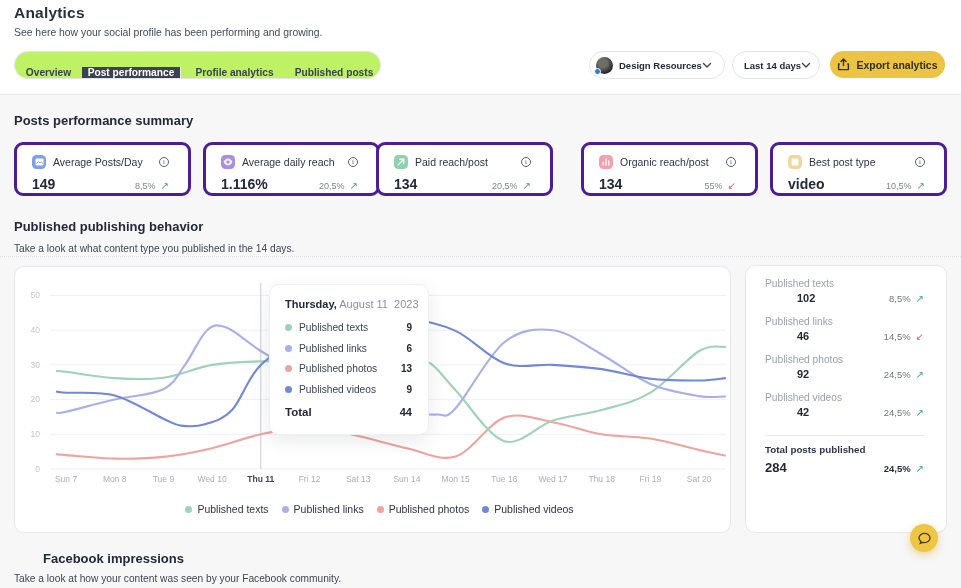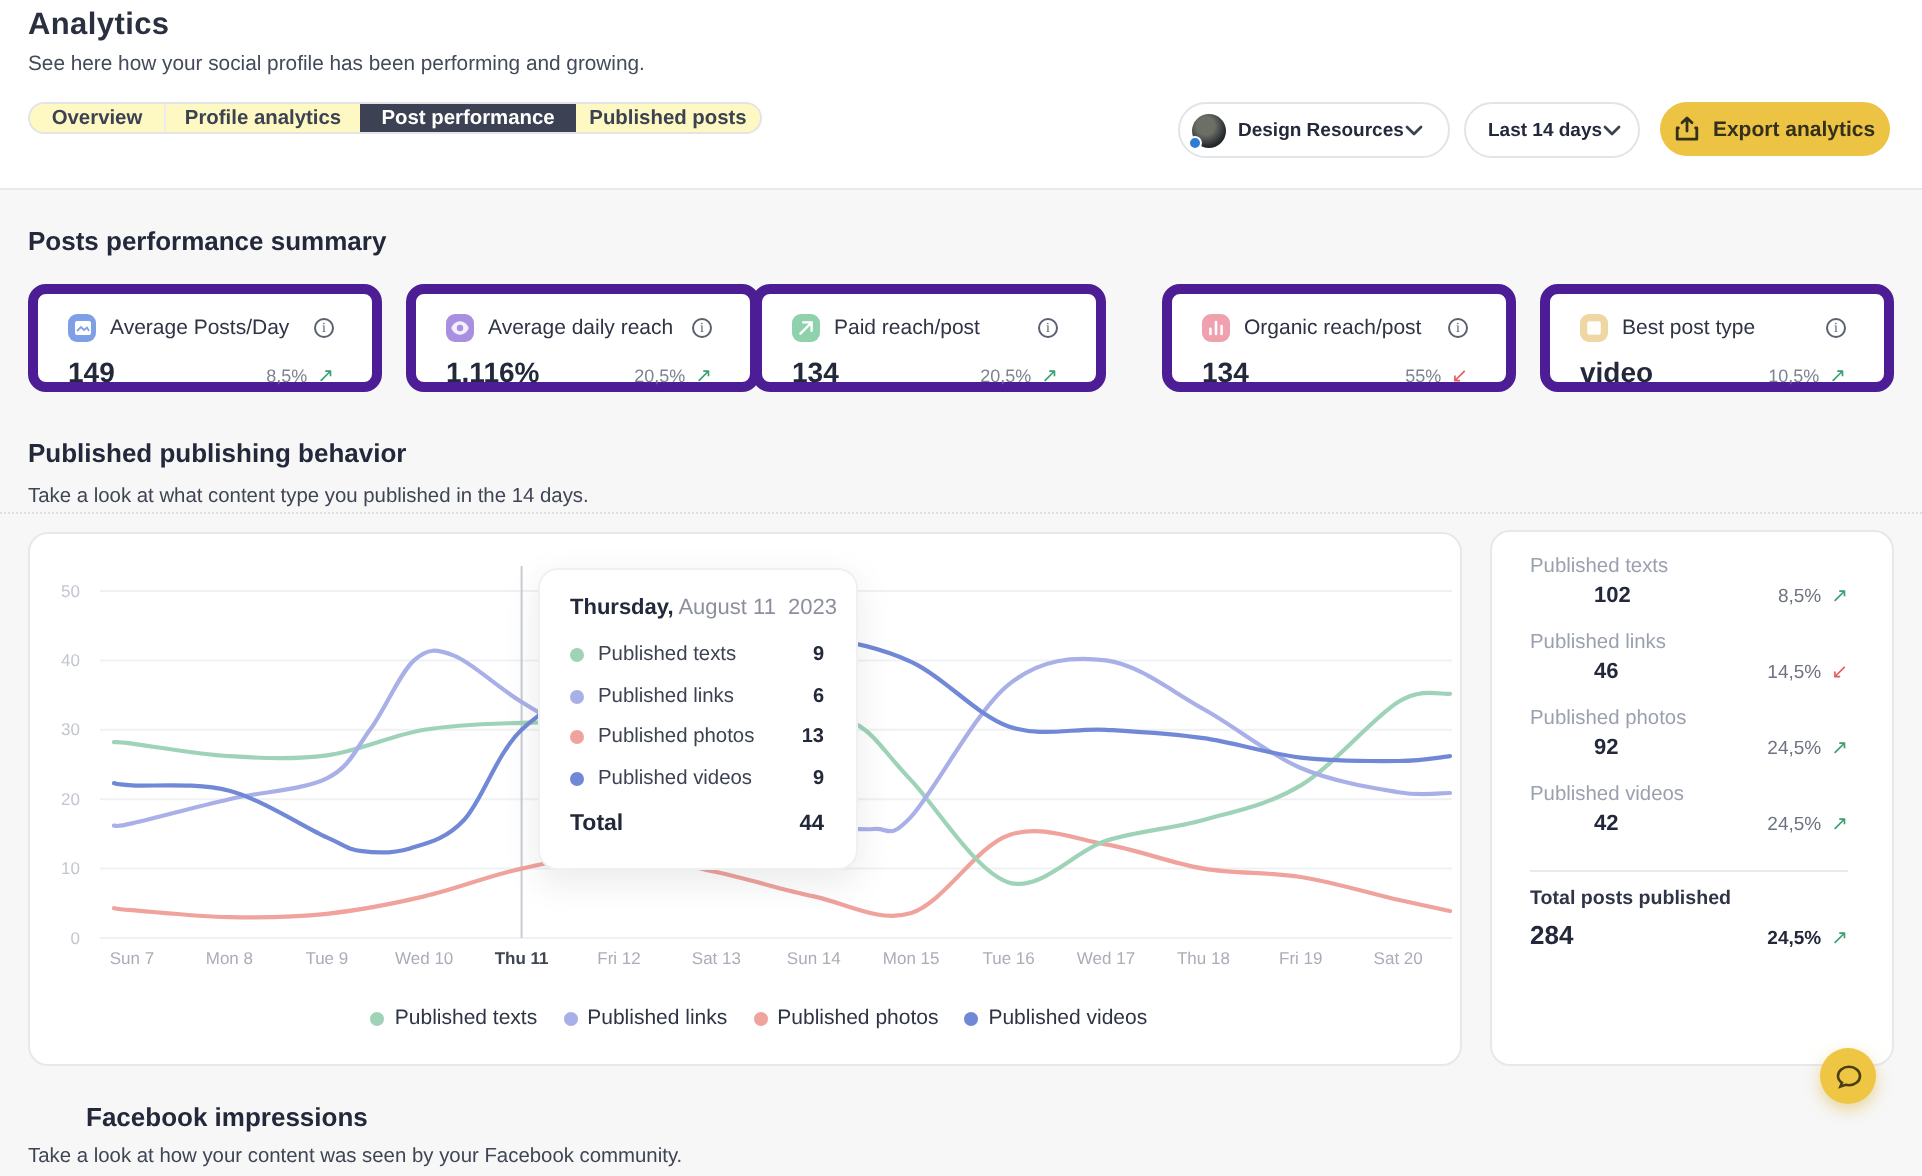--- a/index.html
+++ b/index.html
@@ -2,40 +2,40 @@
 <html><head>
 <meta charset="utf-8">
 <style>
 * { margin:0; padding:0; box-sizing:border-box; }
 html,body { width:961px; height:588px; overflow:hidden; }
 body { font-family:"Liberation Sans", sans-serif; background:#fff; position:relative; color:#262c3f; }
 .bodybg { position:absolute; left:0; top:94px; width:961px; height:494px; background:#f7f7f8; border-top:1px solid #e8e9eb; }
 h1 { position:absolute; left:14px; top:4px; font-size:15.5px; font-weight:700; color:#2a3040; letter-spacing:0.2px; }
 .hsub { position:absolute; left:14px; top:27px; font-size:10.4px; color:#434a5a; }
 
-.tabs { position:absolute; left:14px; top:51px; height:16px; display:flex; background:#fef9c3; border:1px solid #e3e4e7; border-radius:14px; overflow:hidden; }
+.tabs { position:absolute; left:14px; top:51px; height:28px; display:flex; background:#bef264; border:1px solid #e3e4e7; border-radius:14px; overflow:hidden;align-items:flex-end; }
 .tab { font-size:10.2px; font-weight:600; color:#3c4252; display:flex; align-items:center; justify-content:center; position:relative; white-space:nowrap; }
 .tab:nth-child(1){width:67px}.tab:nth-child(2){width:98px}.tab:nth-child(3){width:108px}.tab:nth-child(4){width:92px}
 .tab + .tab { border-left:1px solid #ececee; }
 .tab.active { background:#3c4254; color:#fff; border-left:none; }
 .tab.afteractive { border-left:none; }
 
 .pill { position:absolute; top:51px; height:28px; background:#fff; border:1px solid #e3e4e7; border-radius:14px; display:flex; align-items:center; font-size:11.5px; white-space:nowrap; }
 .p1 { left:589px; width:136px; padding:0 12px 0 6px; }
 .p2 { left:732px; width:88px; padding:0 8px 0 11px; font-weight:600; justify-content:space-between; font-size:9.5px; color:#23293a; }
 .avatar { width:17px; height:17px; border-radius:50%; background:radial-gradient(circle at 40% 35%, #6b6f66 0 30%, #23262b 70%); position:relative; margin-right:6px; flex:none; }
 .avatar:after { content:""; position:absolute; left:-2px; bottom:-1px; width:5px; height:5px; border-radius:50%; background:#2e7cd6; border:1px solid #fff; }
 .chev { margin-left:auto; flex:none; }
 .pname { font-weight:600; color:#23293a; font-size:9.5px; }
 .export { position:absolute; left:830px; top:51px; width:115px; height:27px; background:#ecc343; border-radius:14px; display:flex; align-items:center; justify-content:center; font-size:10.5px; font-weight:600; color:#33301c; gap:6px; }
 
 .sech { position:absolute; font-size:13px; font-weight:700; color:#23293a; }
 .secsub { position:absolute; font-size:10.2px; color:#3f4554; }
 
-.scard { position:absolute; top:142px; width:177px; height:54px; background:#fff; border:5px solid #4c1d95; border-radius:9px; padding:9px 19px 0 15px; }
+.scard { position:absolute; top:142px; width:177px; height:54px; background:#fff; border:3px solid #4c1d95; border-radius:9px; padding:9px 19px 0 15px; }
 .scard .r1 { display:flex; align-items:center; height:16px; }
 .sicon { width:14px; height:14px; border-radius:4.5px; margin-right:7px; display:flex; align-items:center; justify-content:center; flex:none; }
 .slabel { font-size:10.5px; color:#2e3444; }
 .info { margin-left:auto; width:10px; height:10px; border:1px solid #5a6070; border-radius:50%; color:#5a6070; font-size:7px; text-align:center; line-height:9px; font-family:"Liberation Serif",serif; }
 .scard .r2 { display:flex; align-items:baseline; margin-top:6px; }
 .snum { font-size:14px; font-weight:700; color:#23293a; }
 .spct { margin-left:auto; font-size:9px; color:#7d8390; }
 .arr { margin-left:5px; font-size:10px; }
 .up { color:#3aa070; } .down { color:#e15f5c; }
 
@@ -65,22 +65,22 @@
 </style>
 </head>
 <body>
 <div class="bodybg"></div>
 <div style="position:absolute;left:0;top:256px;width:961px;border-top:1px dotted #dddee2;"></div>
 <h1>Analytics</h1>
 <div class="hsub">See here how your social profile has been performing and growing.</div>
 
 <div class="tabs">
   <div class="tab">Overview</div>
+  <div class="tab active">Post performance</div>
   <div class="tab">Profile analytics</div>
-  <div class="tab active">Post performance</div>
   <div class="tab afteractive">Published posts</div>
 </div>
 
 <div class="pill p1">
     <div class="avatar"></div>
     <span class="pname">Design Resources</span>
     <svg class="chev" width="10" height="7" viewBox="0 0 10 7" fill="none" stroke="#3c4252" stroke-width="1.4" stroke-linecap="round" stroke-linejoin="round">
       <path d="M1.5 1.5 L5 5 L8.5 1.5"></path>
     </svg>
   </div>

